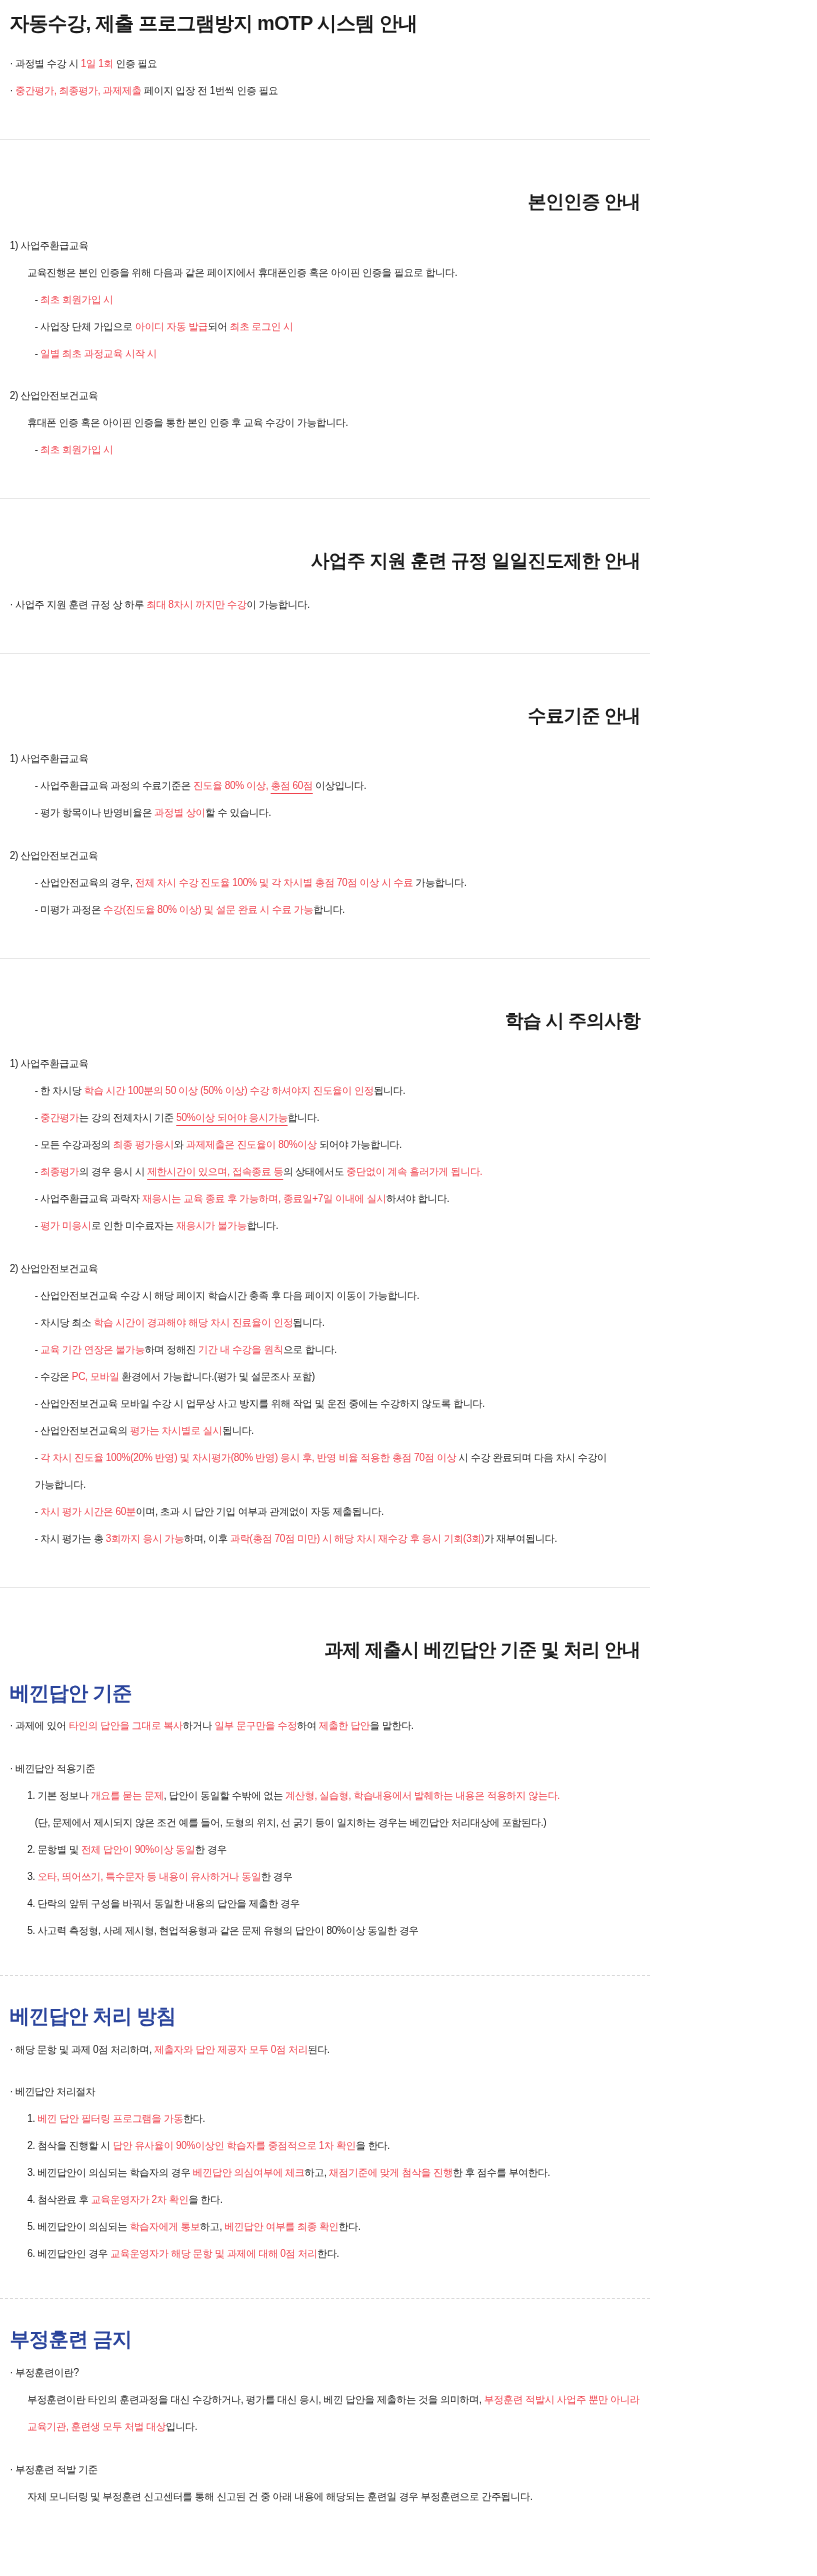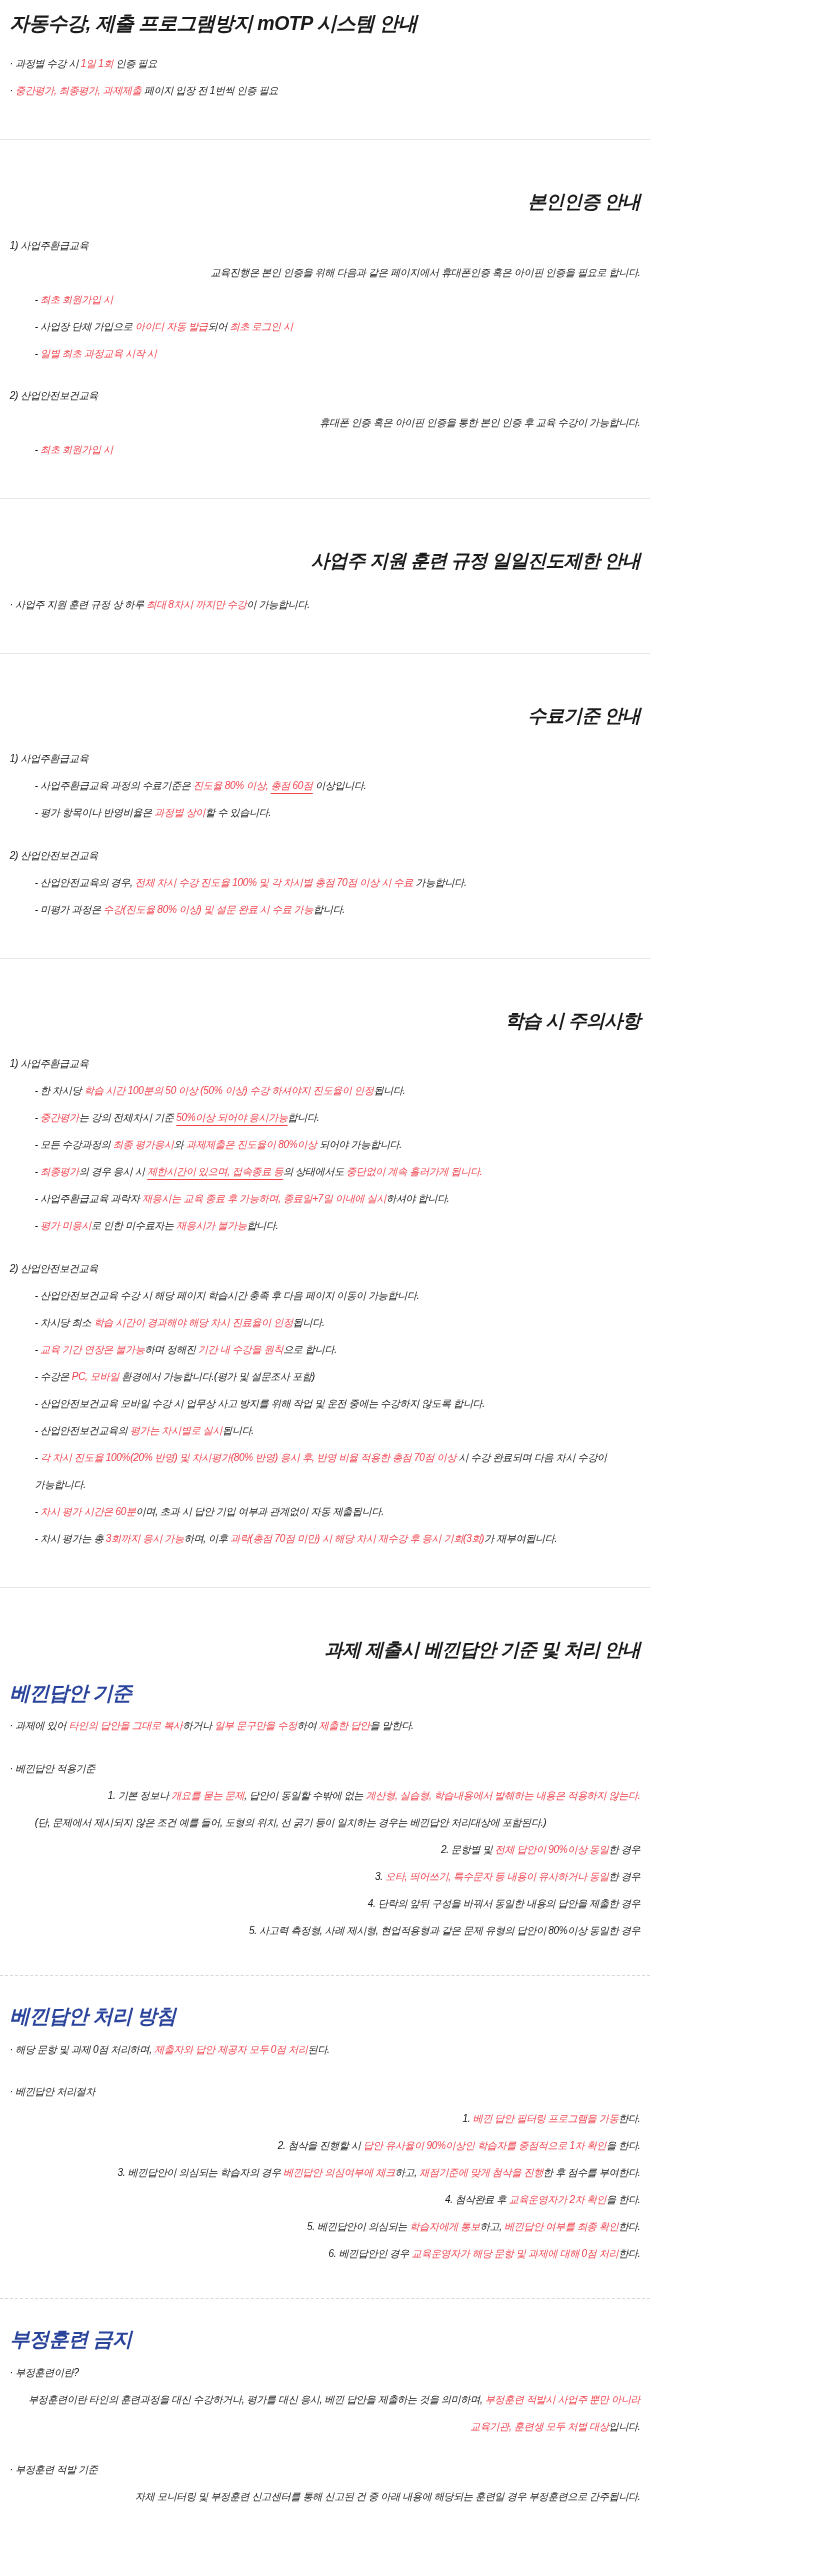--- a/index.html
+++ b/index.html
@@ -12,34 +12,33 @@
   html,body{margin:0;padding:0;background:#ffffff;}
   body{
     color:var(--text);
     font-family:"Liberation Sans","DejaVu Sans",sans-serif;
     -webkit-font-smoothing:antialiased;
   }
   .page{
     width:650px;
     box-sizing:border-box;
     padding:7.8px 9.7px 17.5px 9.7px;
-    font-style:italic;
   }
   .heading{font-weight:700;color:var(--text);letter-spacing:-0.5px;}
   .h1{font-size:19.5px;margin:1.9px 0 13.6px 0;}
   .h2{font-size:18.5px;margin:0 0 17.5px 0;text-align:right;}
   .h3{font-size:20px;margin:5.8px 0 5.8px 0;color:var(--blue);}
   .line{
     font-size:10px;
     line-height:27px;
     letter-spacing:-0.3px;
     word-break:keep-all;
   }
   .lv0{padding-left:0;}
-  .lv1{padding-left:17.5px;text-align:right;}
+  .lv1{padding-left:17.5px;}
   .lv2{padding-left:25px;}
   .mt{margin-top:15.6px;}
   .red{color:var(--red);}
   .u{text-decoration:underline;text-decoration-thickness:1px;text-underline-offset:3.9px;}
   .divider{
     border:none;
     border-top:1px solid var(--divider);
     margin:35px -9.7px 49px -9.7px;
     height:0;
   }

